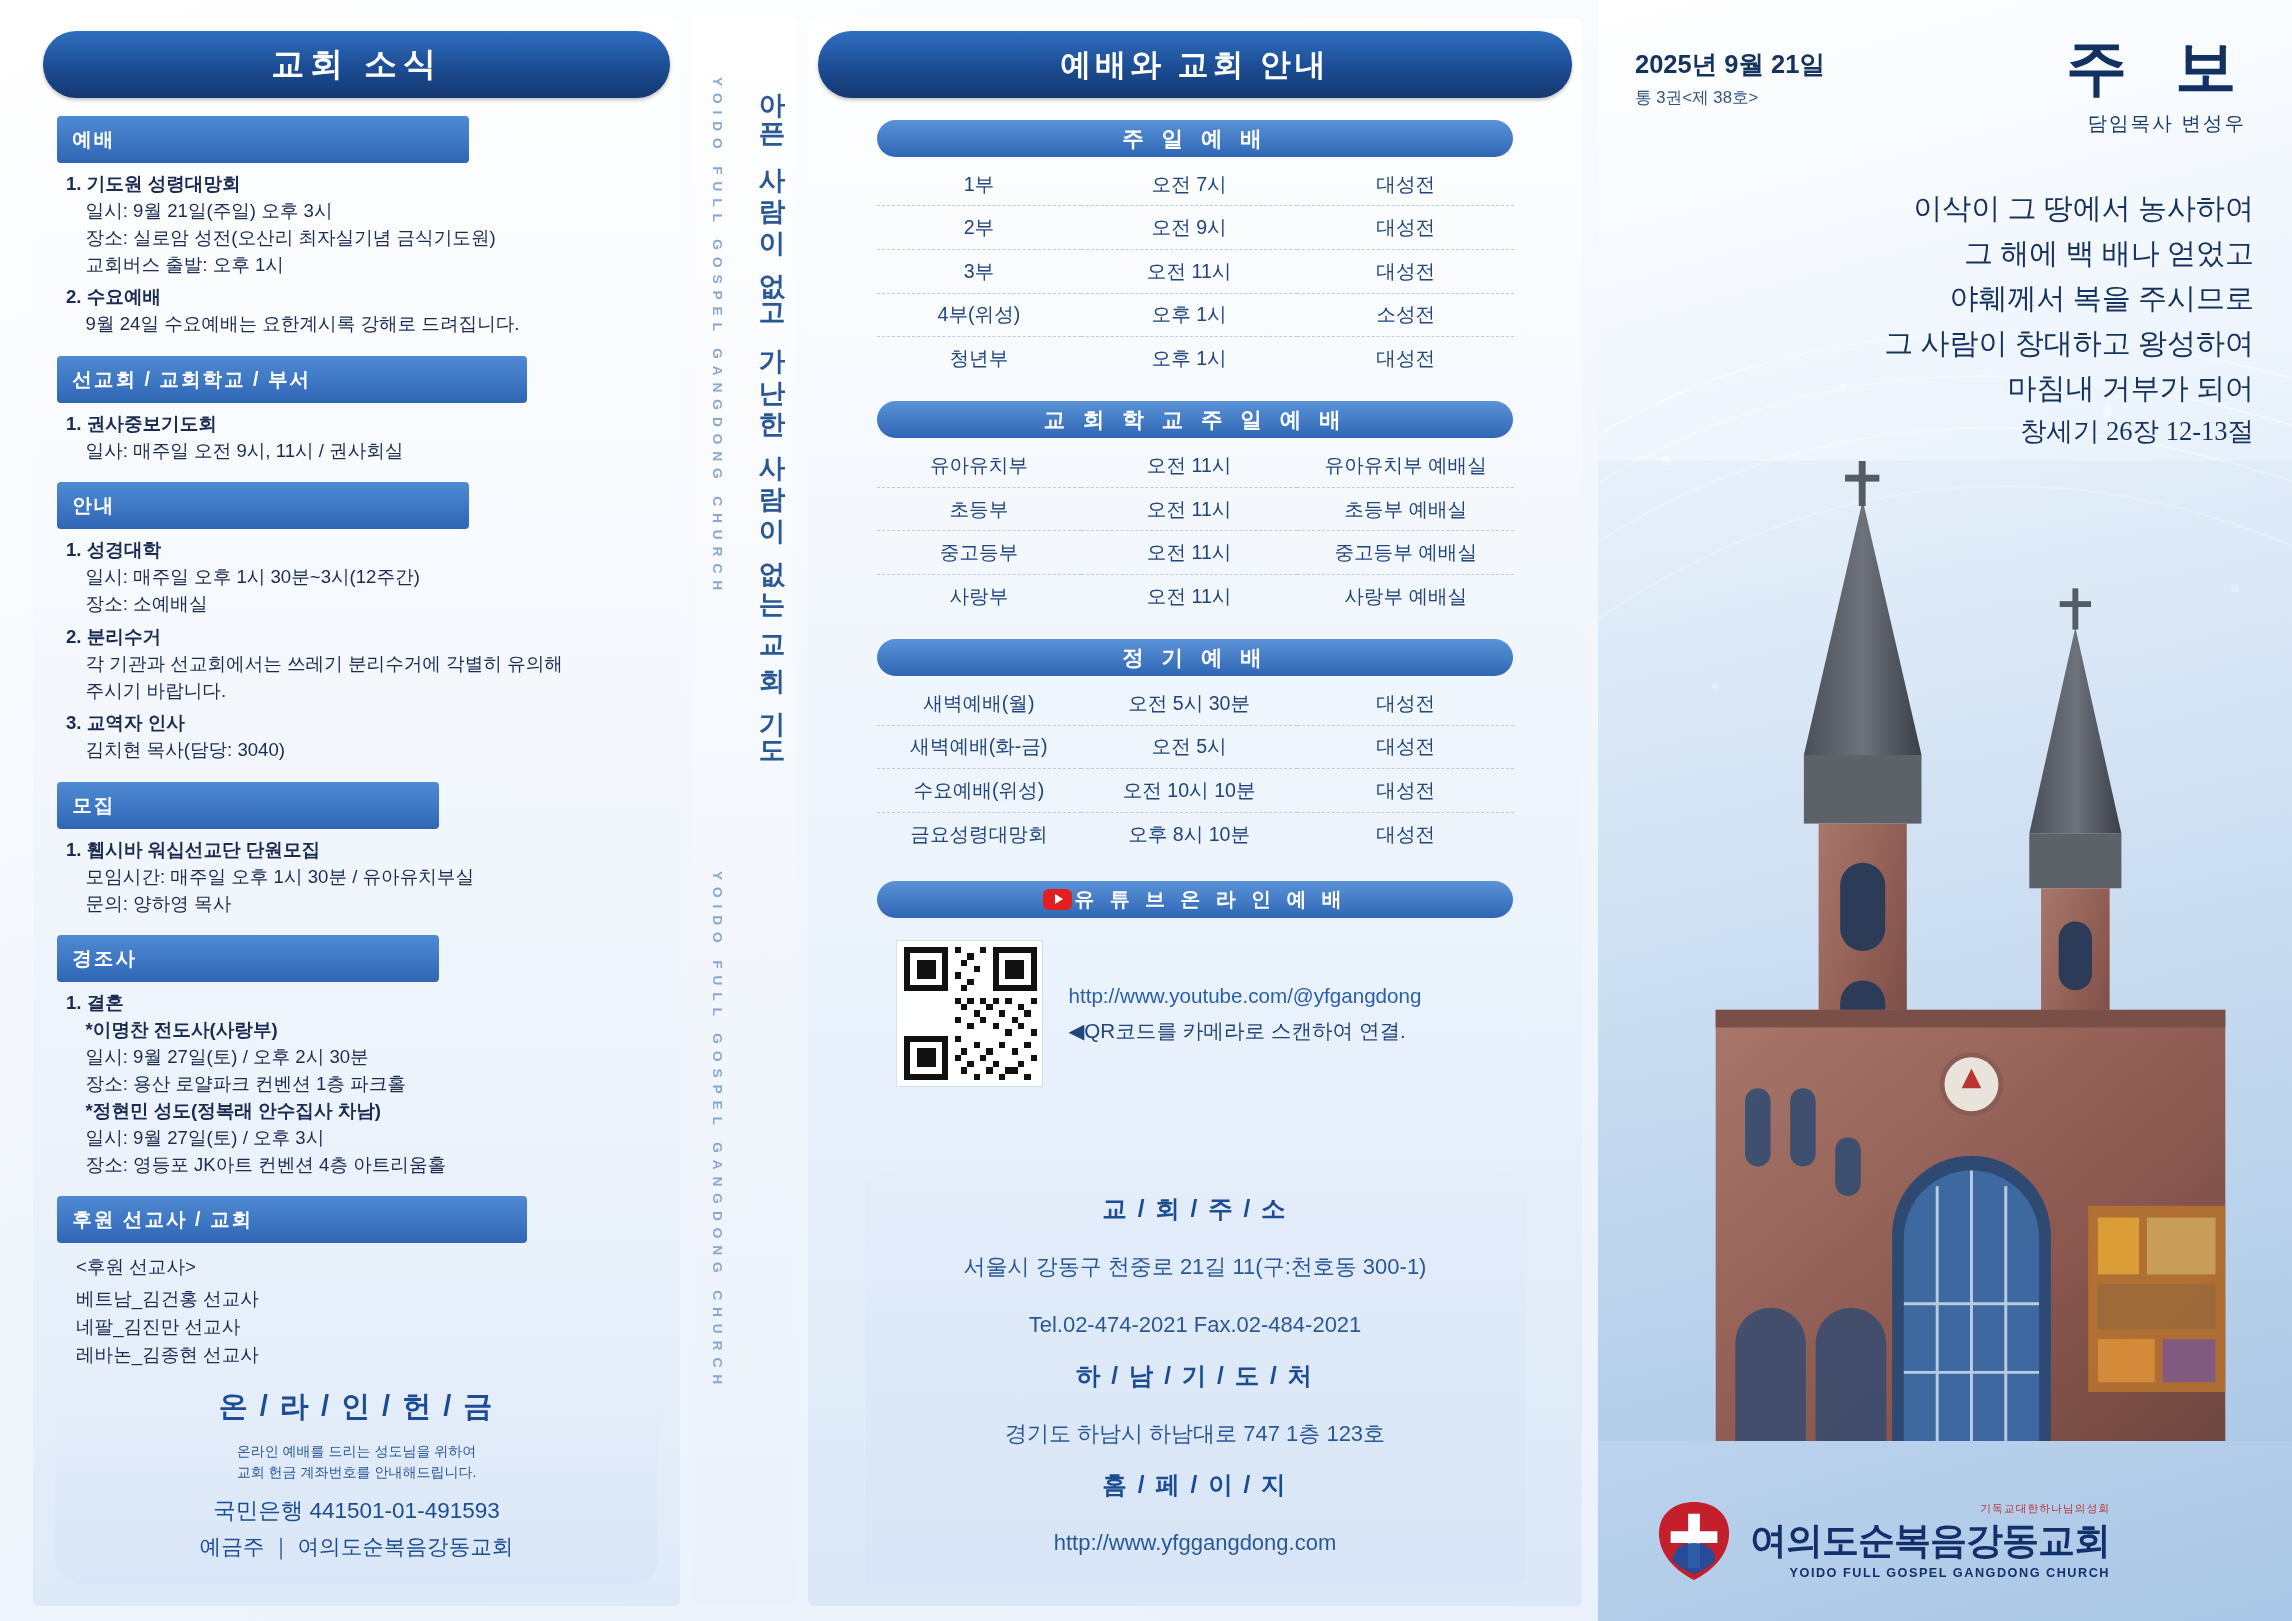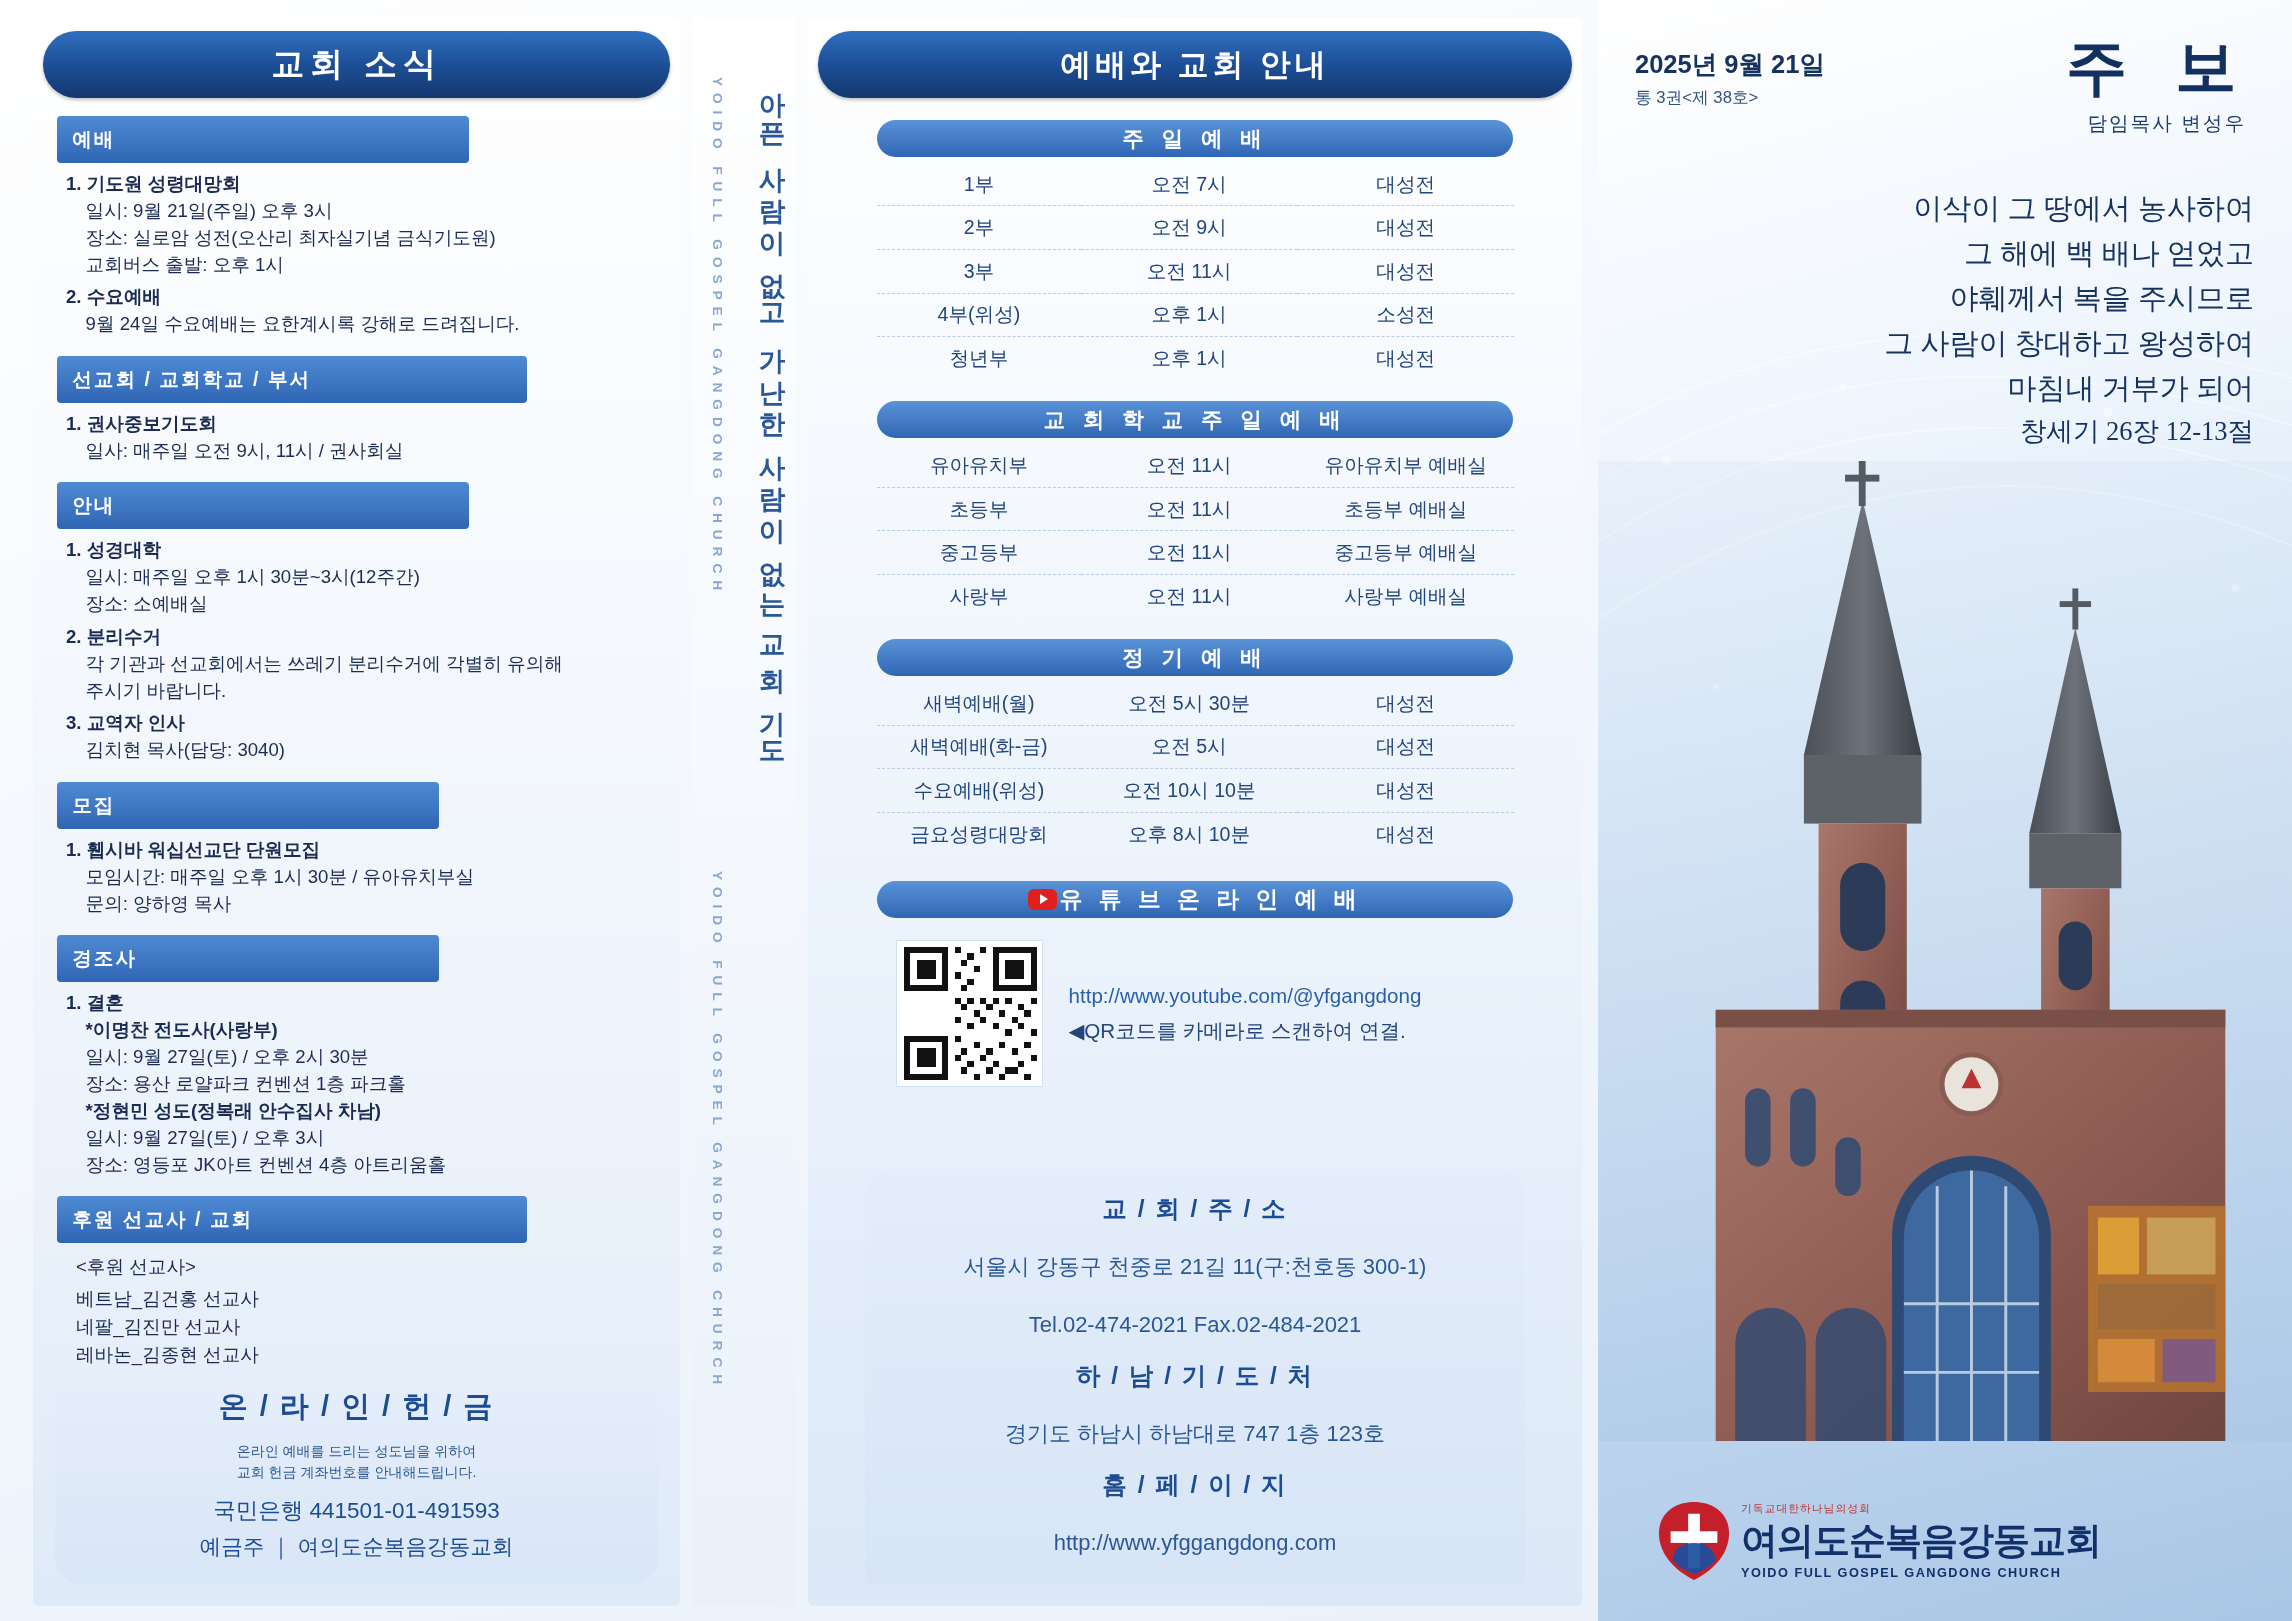--- a/index.html
+++ b/index.html
@@ -118,21 +118,21 @@
   }
   .tbl tr:last-child td { border-bottom: none; }
   .tbl td.c1 { width: 32%; }
   .tbl td.c2 { width: 34%; }
   .tbl td.c3 { width: 34%; }
 
   .yt-head {
     margin: 25.5px 69px 0 69px; height: 37px; border-radius: 18.6px;
     background: linear-gradient(180deg,#5a93d8 0%, #2f66b4 100%);
     color:#fff; display:flex; align-items:center; justify-content:center;
-    font-size: 23px; font-weight:bold; letter-spacing: 4.9px; gap: 2px;
+    font-size: 20px; font-weight:bold; letter-spacing: 4.9px; gap: 2px;
   }
   .yt-ico {
     width: 29px; height: 20.6px; border-radius: 5.9px; background:#e02020;
     display:inline-flex; align-items:center; justify-content:center;
   }
   .yt-ico:after { content:""; border-left: 8.8px solid #fff; border-top: 5.9px solid transparent; border-bottom: 5.9px solid transparent; margin-left:2px;}
   .qr-row { display:flex; align-items:center; margin: 21.6px 0 0 88px; gap: 25.5px; }
   .qr {
     width: 147px; height: 147px; background:#fff; padding: 6.9px;
     border: 1px solid #cfe0f2;
@@ -165,21 +165,21 @@
   .verse {
     position:absolute; right: 39px; top: 186px; width: 608px; text-align:right;
     font-family: "Liberation Serif", serif;
     font-size: 29px; line-height: 1.55; color:#16325f;
   }
   .verse .ref { font-size: 26.5px; }
 
   
   .church { position:absolute; left: 0; top: 461px; width: 695px; height: 980px; }
 
-  .logo { position:absolute; left: 59px; bottom: 39px; display:flex; align-items:center; gap: 10px; }
+  .logo { position:absolute; left: 59px; bottom: 39px; display:flex; align-items:center; gap: 19px; text-align: right; }
   .logo-mark { width: 74px; height: 82px; }
   .logo-txt-small { font-size: 10.8px; color:#b33; letter-spacing:1px; }
   .logo-txt-main { font-size: 37px; font-weight:bold; color:#12306a; letter-spacing: -1px; }
   .logo-txt-en { font-size: 12.7px; font-weight:bold; color:#12306a; letter-spacing: 1.5px; }
 </style>
 </head>
 <body>
 
 <div class="page">
 

